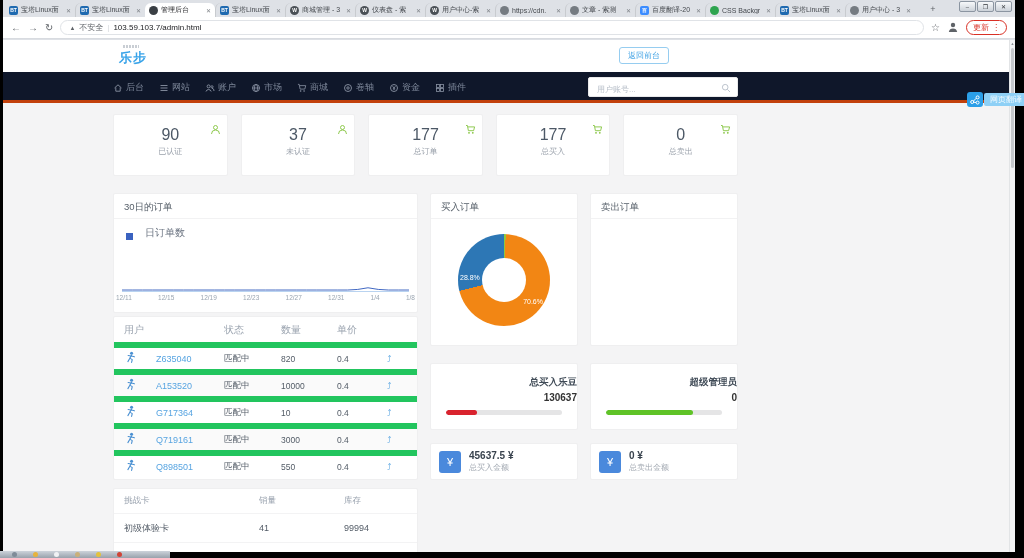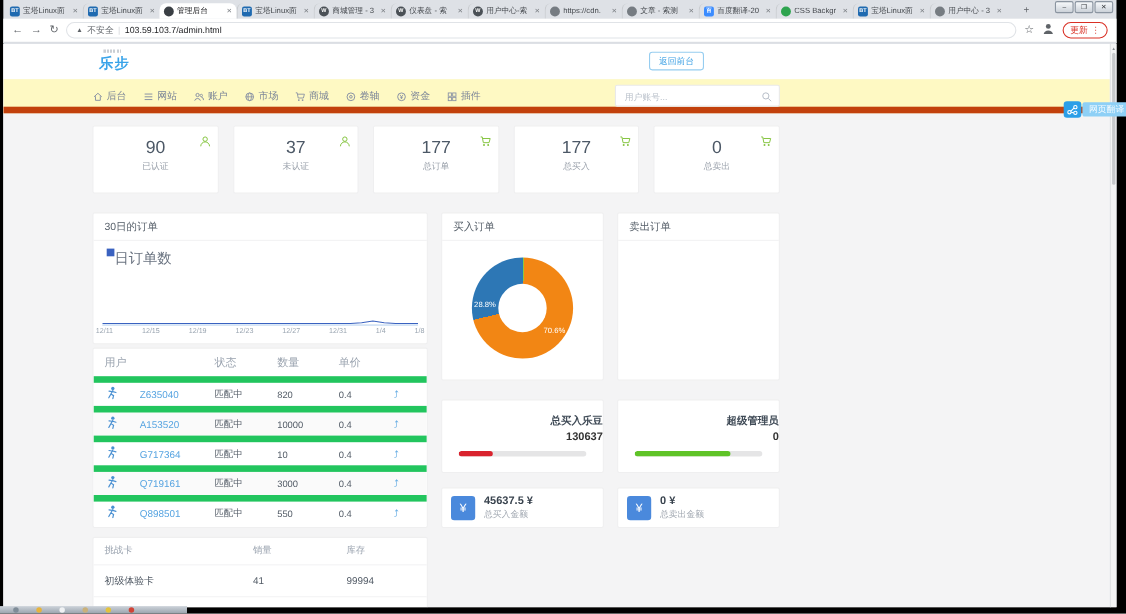--- a/index.html
+++ b/index.html
@@ -37,49 +37,49 @@
 .addr .warn{font-size:6px}
 .addr .sep{color:#d4d7db}
 .addr .url{color:#202124}
 .update{display:flex;align-items:center;gap:3px;border:1px solid #d93025;color:#d93025;border-radius:8px;
   padding:1px 6px;font-size:8px;background:#fff}
 
 .viewport{position:absolute;left:0;right:6px;top:40px;bottom:0;background:#f4f4f5;overflow:hidden}
 .scrollbar{position:absolute;right:0;top:40px;bottom:0;width:6px;background:#f3f4f5;border-left:1px solid #e2e4e6}
 .sb-up{height:7px;font-size:4px;color:#8a8f94;text-align:center;line-height:7px}
 .sb-thumb{position:absolute;left:1px;right:1px;top:8px;height:120px;background:#c6c9cc;border-radius:2px}
-.container{position:relative;margin-left:81px;width:625px;height:100%}
+.container{position:relative;margin-left:110px;width:625px;height:100%}
 .pageheader{height:32px;background:#fff}
 .brand{position:absolute;left:6px;top:9px;font-size:13px;font-weight:bold;color:#38a3e9;letter-spacing:1px}
 .brand-caption{position:absolute;left:10px;top:5px;width:16px;height:3px;
   background:repeating-linear-gradient(90deg,#c9ced4 0 2px,transparent 2px 3px)}
 .back-front-btn{position:absolute;left:506px;top:7px;font-size:8px;color:#3ea1e4;border:1px solid #96cdf0;
   border-radius:3px;padding:2px 8px;background:#fff}
 .userbox{position:absolute;left:601px;top:3px;display:flex;gap:5px;align-items:center;width:130px}
 .user-avatar{position:relative;width:15px;height:15px}
 .presence{position:absolute;right:0;bottom:0;width:4px;height:4px;border-radius:50%;background:#44c95c}
 .user-role{font-size:9px;color:#4a5158}
 .user-ip{font-size:7.5px;color:#9aa2ab}
-.navbar{height:31px;background:#fef9c3;border-bottom:6px solid #c2410c}
+.navbar{height:31px;background:#0f172a;border-bottom:3px solid #c2410c}
 .nav-items{display:flex;gap:15px;padding-top:9px}
 .nav-item{display:flex;align-items:center;gap:3px;font-size:9px;color:#7c8698;white-space:nowrap}
 .search{position:absolute;right:0;top:5px;width:150px;height:20px;border:1px solid #e9e9ea;background:#fff;border-radius:2px}
 .search input{border:0;outline:0;width:120px;font-size:8px;color:#555;padding:4px 0 0 8px;background:transparent}
 .search input::placeholder{color:#b9c0ca}
 .search svg{position:absolute;right:6px;top:5px}
 .main{position:relative;height:449px;overflow:hidden}
 .stats{position:absolute;left:0;top:11px;width:625px;display:flex;gap:13px}
 .stat-card{flex:1;height:62px;background:#fff;border:1px solid #efeff0;position:relative;border-radius:2px}
 .stat-num{margin-top:11px;text-align:center;font-size:16px;color:#4c5866}
 .stat-label{margin-top:2px;text-align:center;font-size:8px;color:#9aa1ab}
 .stat-icon{position:absolute;right:6px;top:6px}
 .card{position:absolute;background:#fff;border:1px solid #efeff0;border-radius:2px}
 .card-title{height:25px;line-height:25px;padding-left:10px;font-size:9.5px;color:#57606a;border-bottom:1px solid #f2f2f3}
 #chart-card{left:0;top:90px;width:305px;height:120px}
-.legend{display:flex;align-items:flex-start;gap:0;margin:7px 0 0 12px;font-size:13px;color:#6a7380}
+.legend{display:flex;align-items:flex-end;gap:12px;margin:7px 0 0 12px;font-size:10px;color:#6a7380}
 .legend-swatch{width:7px;height:7px;background:#3a62c0}
 .plot{position:relative;margin:2px 8px 0;height:50px;border-bottom:1px solid #b9d3f0}
 .plot svg{position:absolute;left:0;top:0;width:100%;height:100%}
 .xticks{display:flex;justify-content:space-between;margin:2px 2px 0;font-size:6.5px;color:#9aa5b1}
 #buy-card{left:317px;top:90px;width:148px;height:153px}
 #sell-card{left:477px;top:90px;width:148px;height:153px}
 .donut-wrap{position:relative;width:92px;height:92px;margin:15px auto 0}
 .donut{width:92px;height:92px;border-radius:50%}
 .donut::after{content:"";position:absolute;left:24px;top:24px;width:44px;height:44px;border-radius:50%;background:#fff}
 .donut-label{position:absolute;font-size:7px;color:#fff;z-index:2}

